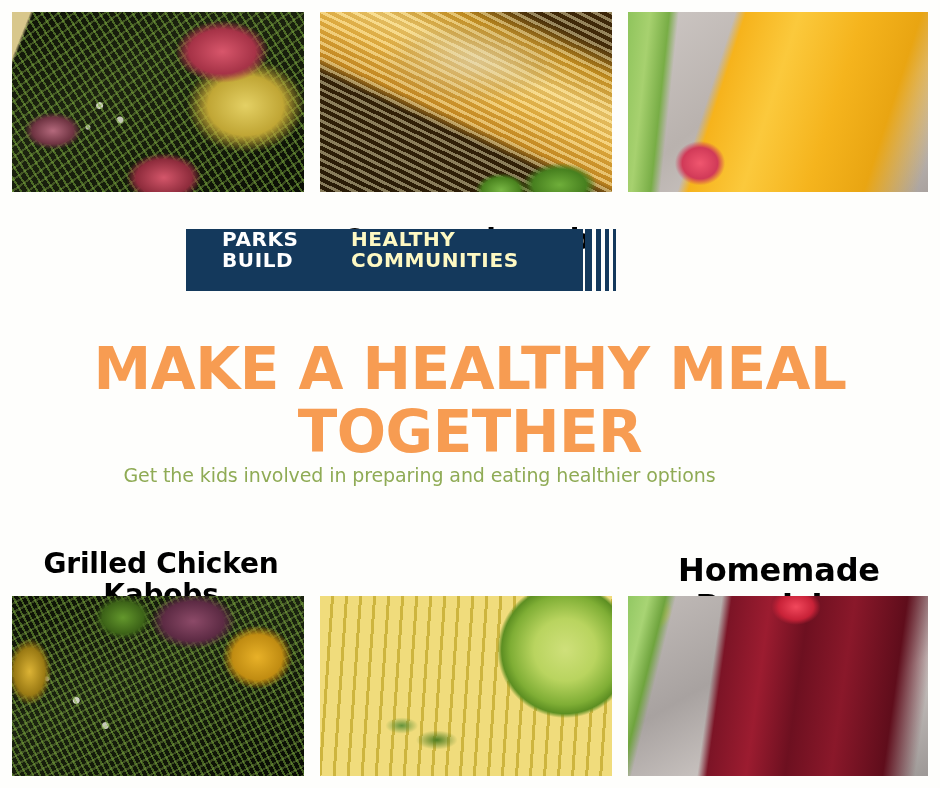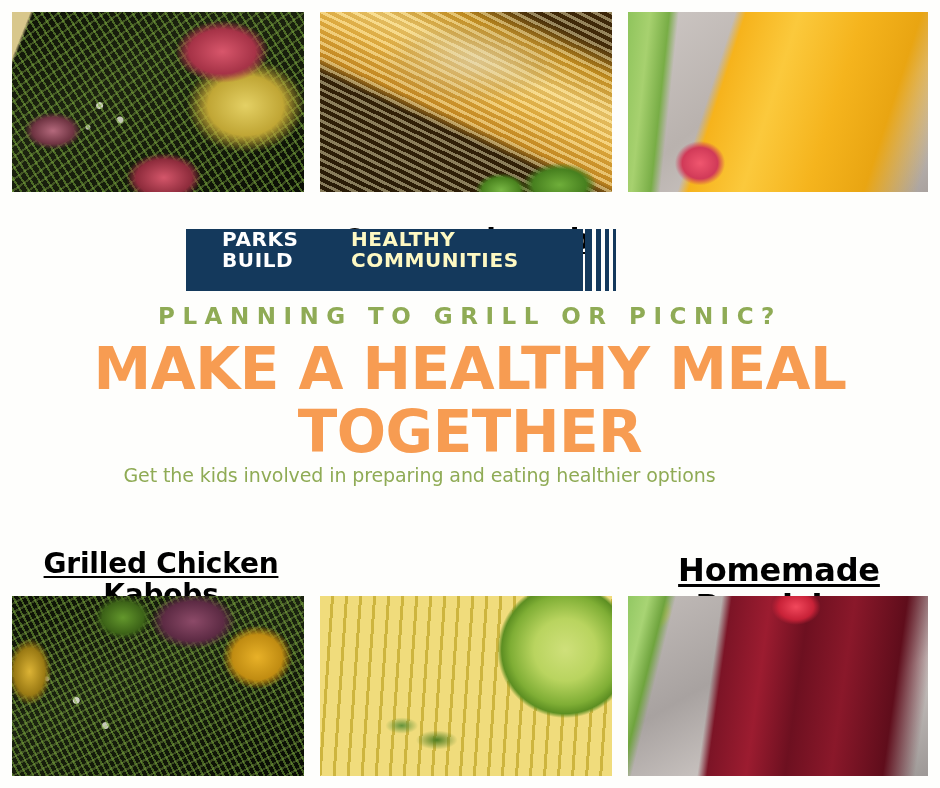--- a/index.html
+++ b/index.html
@@ -117,21 +117,21 @@
   .caption {
     position: absolute;
     text-align: center;
     font-family: "DejaVu Sans", sans-serif;
     font-weight: 700;
     color: #000000;
     line-height: 1.13;
     letter-spacing: -0.2px;
     white-space: pre-line;
   }
-  .caption span { text-decoration: underline; text-underline-offset: 3px; }
+  .caption span { text-underline-offset: 3px; }
 
   .cap-corn-top { left: 330px; top: 192px; width: 272px; font-size: 28px; }
   .cap-kabob    { left: 16px;  top: 516px; width: 290px; font-size: 28px; }
   .cap-pops     { left: 636px; top: 516px; width: 286px; font-size: 32px; }
 
   
   .banner {
     position: absolute;
     left: 186px; top: 229px; width: 568px; height: 62px;
     display: flex;
@@ -234,21 +234,20 @@
     </div>
     <div class="banner-bars">
       <div class="bar b1"></div>
       <div class="bar b2"></div>
       <div class="bar b3"></div>
       <div class="bar b4"></div>
     </div>
   </div>
 
 
-  <div class="eyebrow">PLANNING TO GRILL OR PICNIC?</div>
   <div class="headline">MAKE A HEALTHY MEAL
 TOGETHER</div>
   <div class="subline">Get the kids involved in preparing and eating healthier options</div>
 
   <div class="caption cap-kabob">
     <span>Grilled Chicken
 Kabobs</span>
   </div>
   <div class="caption cap-pops">
     <span>Homemade

